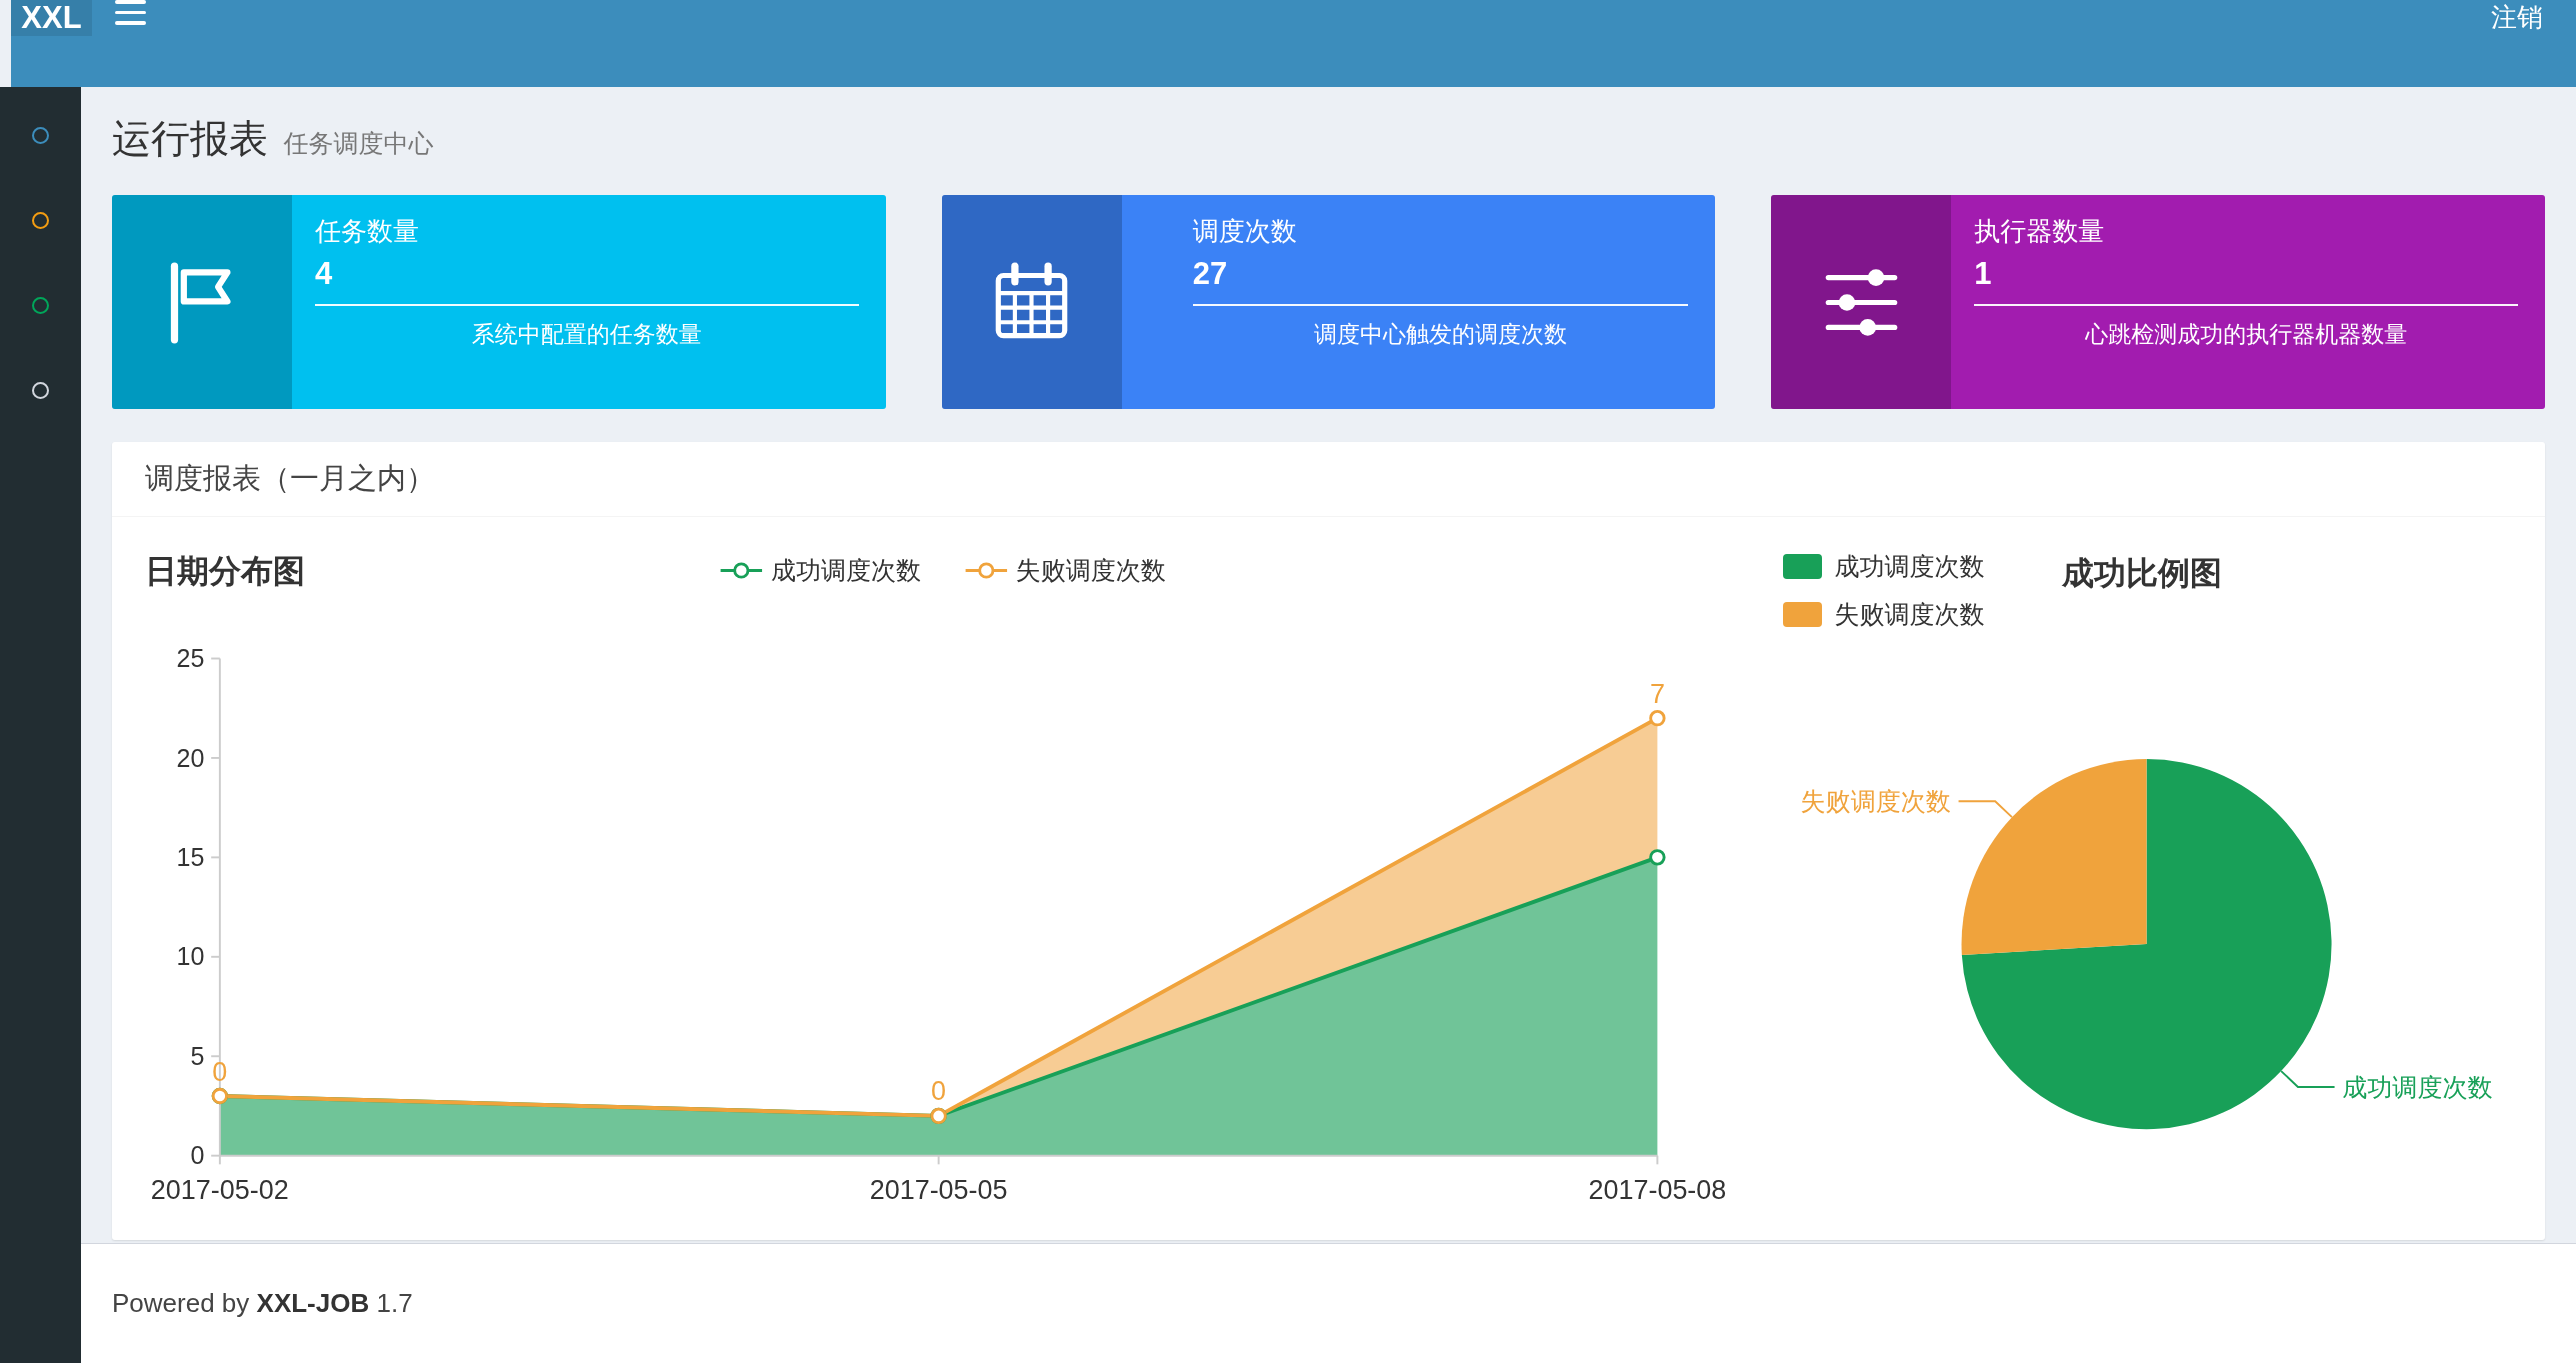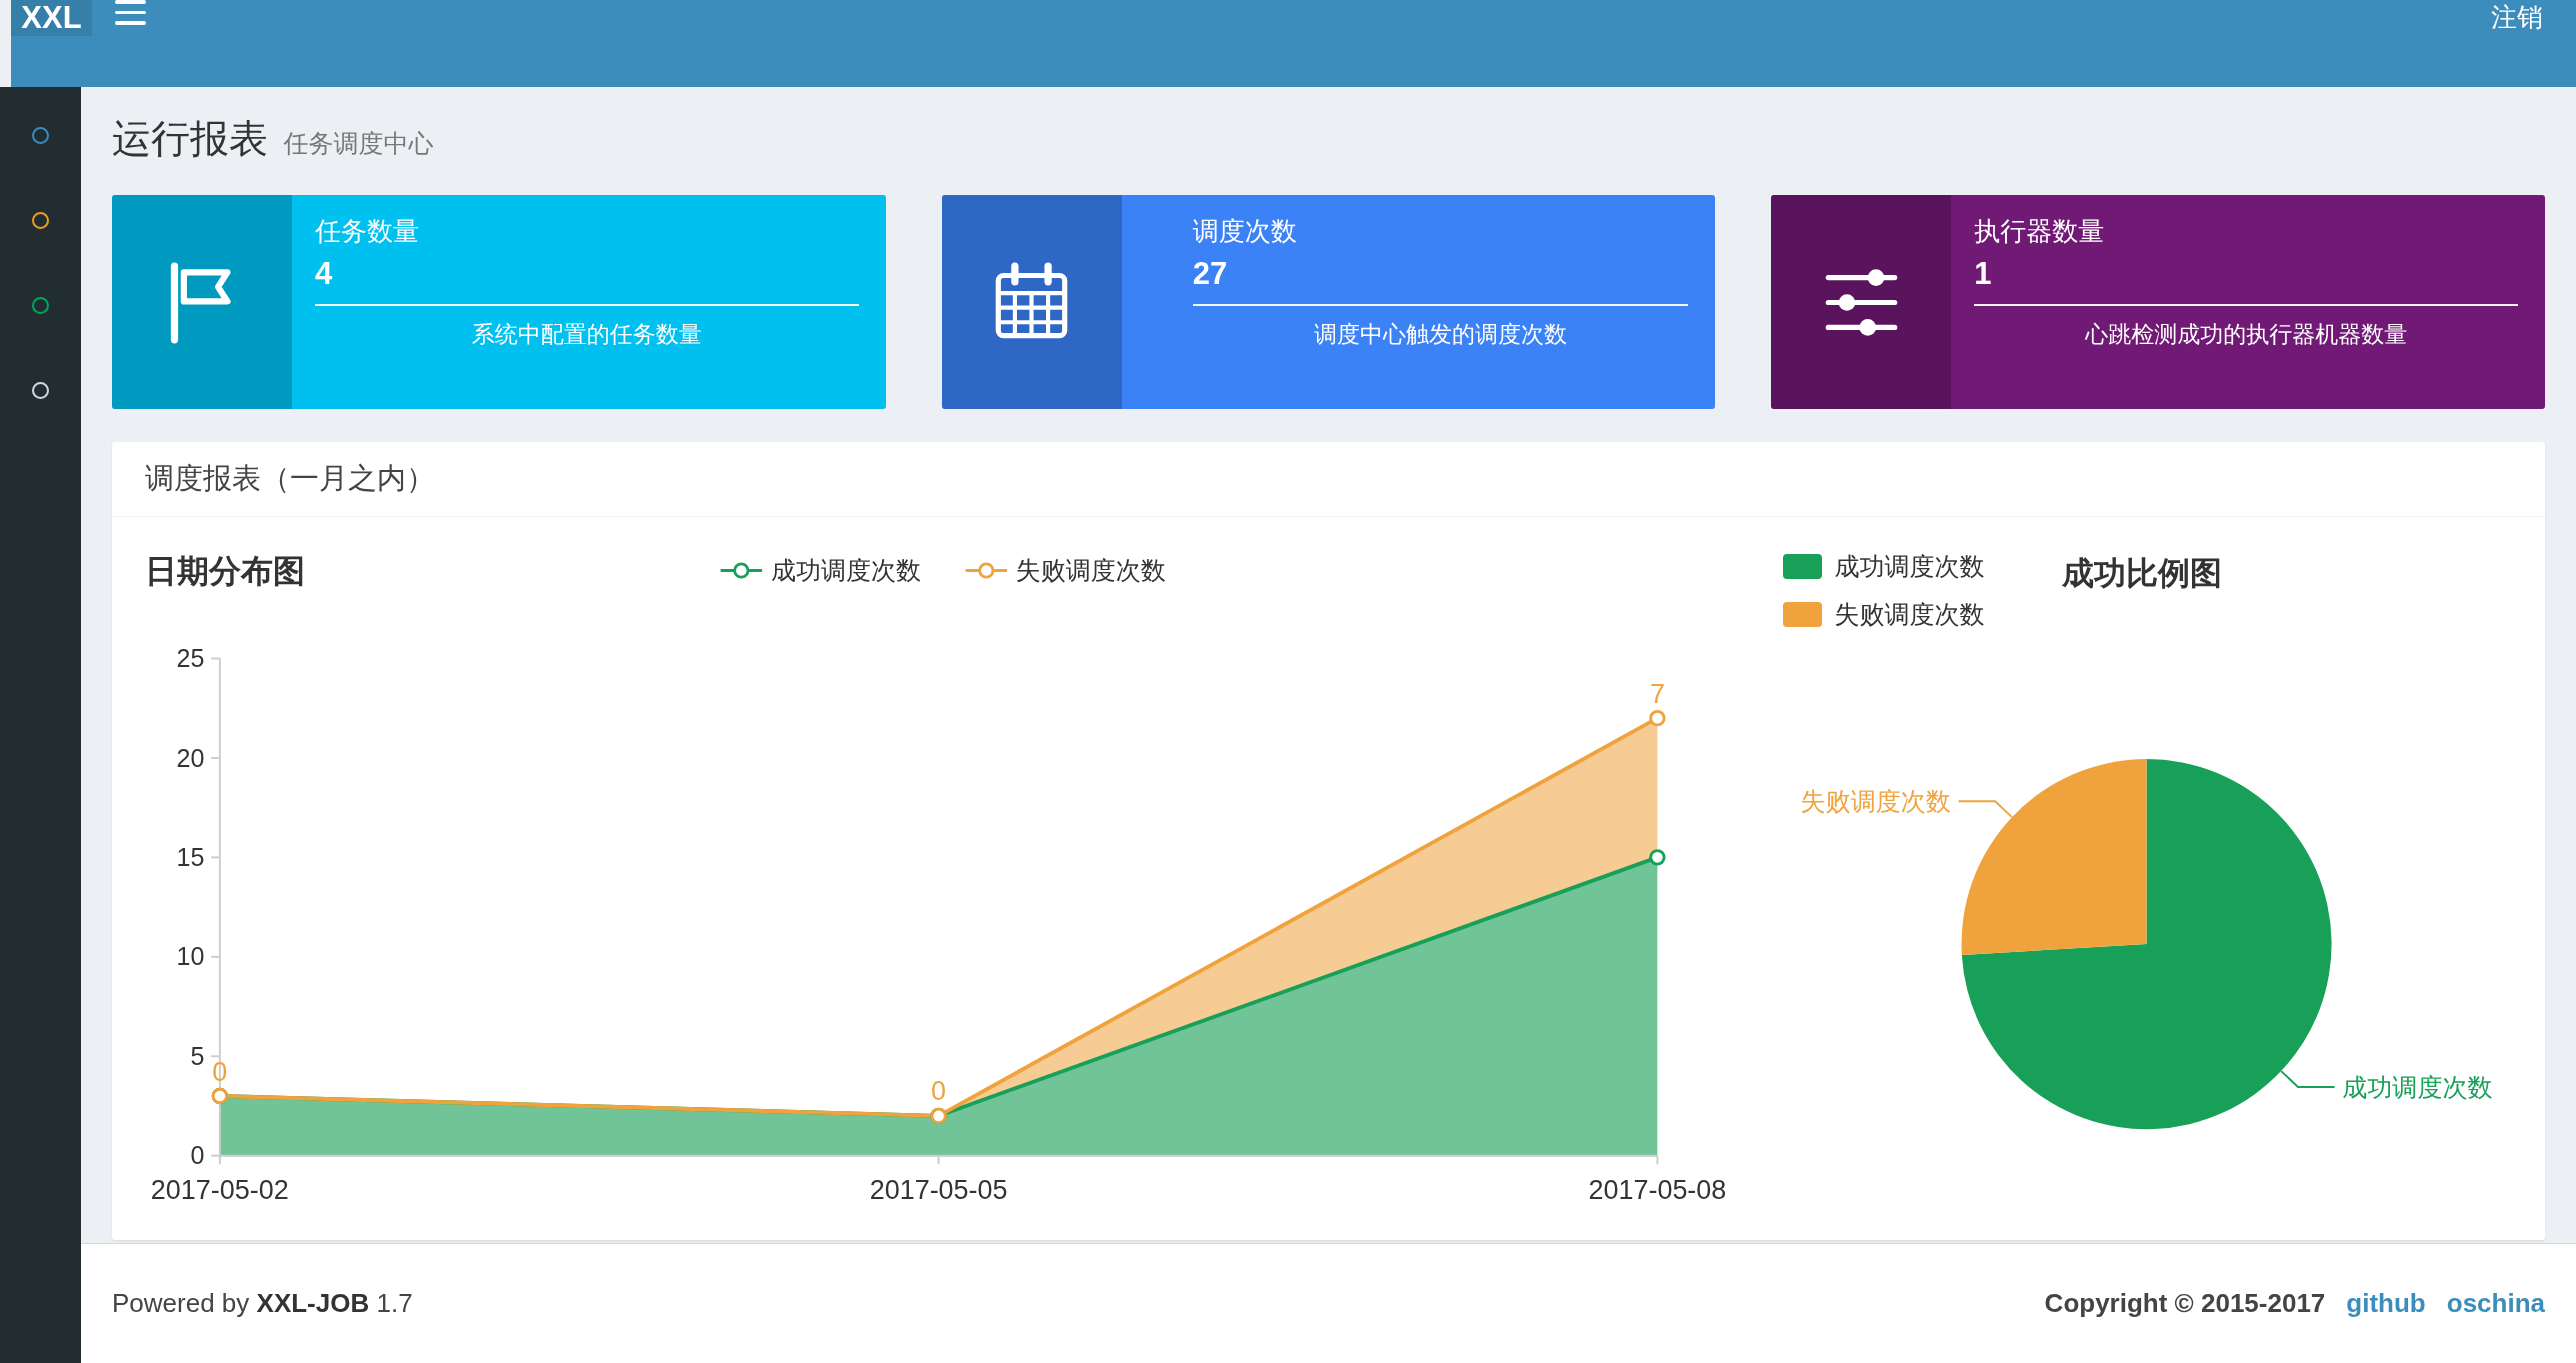--- a/index.html
+++ b/index.html
@@ -161,21 +161,21 @@
           </svg>
         </div>
         <div class="info-content">
           <span class="info-label">调度次数</span>
           <span class="info-value">27</span>
           <span class="info-divider"></span>
           <span class="info-desc">调度中心触发的调度次数</span>
         </div>
       </div>
 
-      <div class="info-box" style="background: #701a75;">
+      <div class="info-box" style="background: #a21caf;">
         <div class="info-icon">
           <svg width="83" height="83" viewBox="0 0 80 80">
             <line x1="8" y1="16" x2="72" y2="16" stroke="#fff" stroke-width="5" stroke-linecap="round"></line>
             <line x1="8" y1="40" x2="72" y2="40" stroke="#fff" stroke-width="5" stroke-linecap="round"></line>
             <line x1="8" y1="64" x2="72" y2="64" stroke="#fff" stroke-width="5" stroke-linecap="round"></line>
             <circle cx="54" cy="16" r="8" fill="#fff"></circle>
             <circle cx="26" cy="40" r="8" fill="#fff"></circle>
             <circle cx="46" cy="64" r="8" fill="#fff"></circle>
           </svg>
         </div>
@@ -272,20 +272,15 @@
       </div>
     </div>
   </section>
 
   <footer class="footer">
     <div>
       <span>Powered by</span>
       <b>XXL-JOB</b>
       <span>1.7</span>
     </div>
-    <div class="footer-right">
-      <span class="copyright">Copyright © 2015-2017</span>
-      <a>github</a>
-      <a>oschina</a>
-    </div>
   </footer>
 </div>
 
 
 </body></html>

